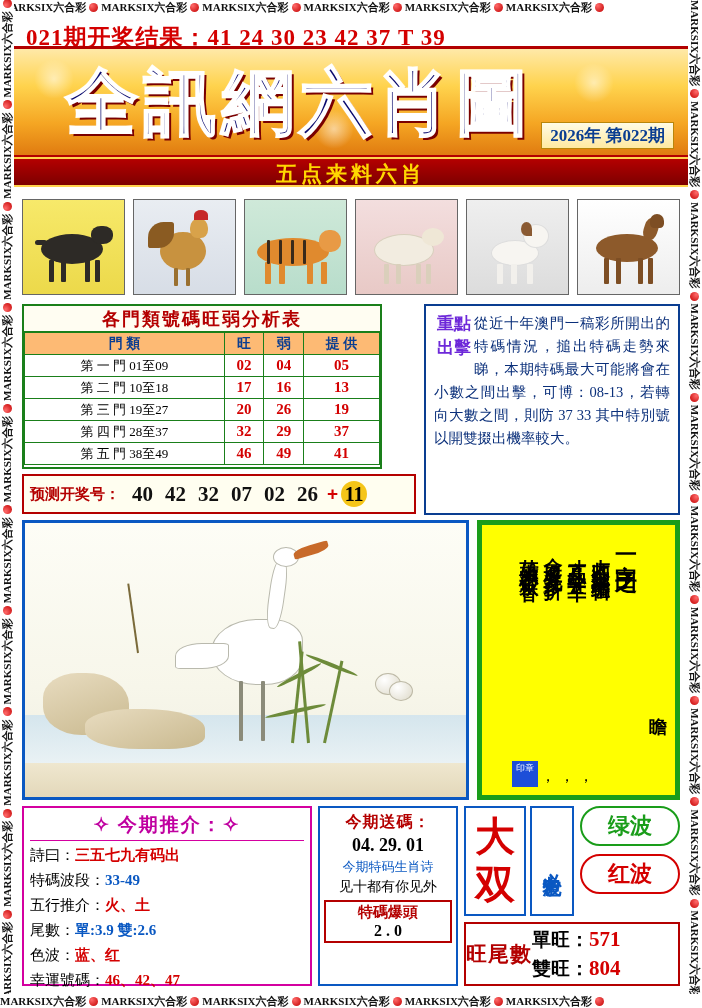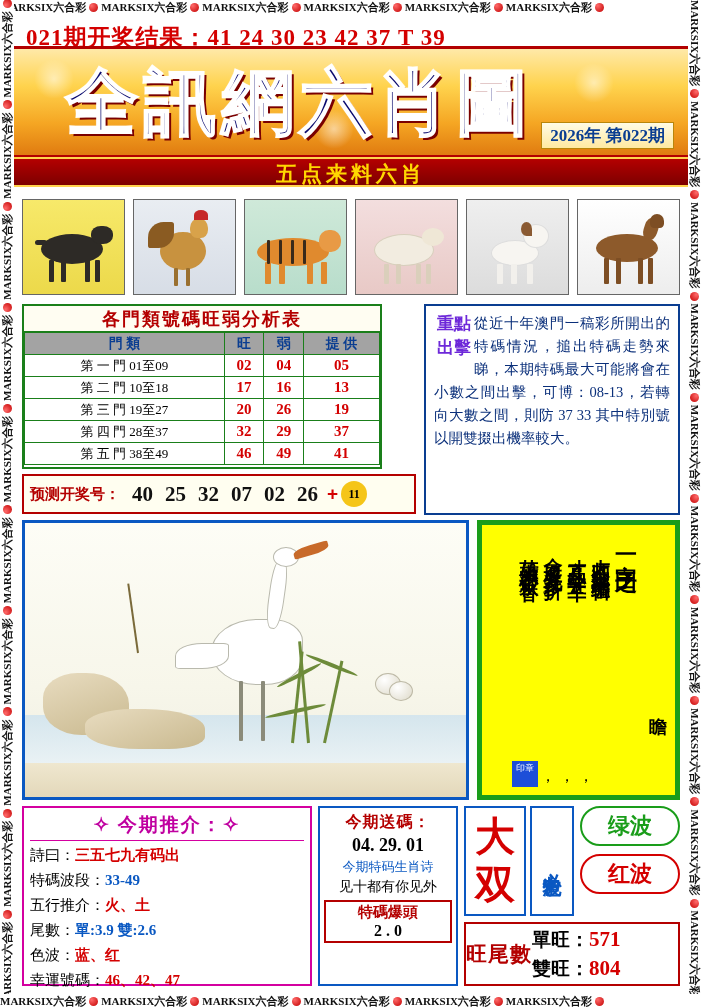--- a/index.html
+++ b/index.html
@@ -142,21 +142,21 @@
   }
   table.an {
     width:100%; border-collapse:collapse;
     font-family:"Liberation Serif", serif;
   }
   table.an th, table.an td {
     border:1px solid #1a7f1a;
     height:22px; text-align:center;
     font-size:14px;
   }
-  table.an th { color:#0a3d91; font-weight:bold; background:#a3a3a3; font-size:14px;}
+  table.an th { color:#0a3d91; font-weight:bold; background:#fdba74; font-size:14px;}
   table.an td.lbl { color:#000; font-size:13px; }
   table.an td.num { color:#d40000; font-weight:bold; font-size:15px; }
 
   
   #note-box {
     position:absolute; left:410px; top:290px; width:256px; height:211px;
     background:#ffffff; border:2px solid #0a3d91;
     padding:6px 8px;
   }
   #note-stamp {
@@ -185,21 +185,21 @@
     white-space:nowrap;
   }
   .pred-num {
     font-family:"Liberation Serif", serif;
     font-size:21px; font-weight:bold; color:#111;
     margin:0 6px;
   }
   .pred-plus { font-size:19px; color:#d40000; font-weight:bold; margin:0 3px; }
   .pred-special {
     display:inline-block; width:26px; height:26px; border-radius:50%;
-    background:#f5c518; color:#000; font-weight:bold; font-size:12px;
+    background:#f5c518; color:#000; font-weight:bold; font-size:20px;
     line-height:26px; text-align:center;
     font-family:"Liberation Serif", serif;
   }
 
   
   #picture-box {
     position:absolute; left:8px; top:506px; width:447px; height:280px;
     background:#fdfcf4; border:3px solid #0a58c2;
     overflow:hidden;
   }
@@ -488,21 +488,21 @@
   </div>
 
   <div id="note-box">
     <div id="note-stamp">重點出擊</div>
     <div id="note-text">從近十年澳門一稿彩所開出的特碼情況，搥出特碼走勢來睇，本期特碼最大可能將會在小數之間出擊，可博：08-13，若轉向大數之間，則防 37 33 其中特別號以開雙掇出機率較大。</div>
   </div>
 
   <div id="pred-box">
     <span id="pred-label">预测开奖号：</span>
     <span class="pred-num">40</span>
-    <span class="pred-num">25</span>
+    <span class="pred-num">42</span>
     <span class="pred-num">32</span>
     <span class="pred-num">07</span>
     <span class="pred-num">02</span>
     <span class="pred-num">26</span>
     <span class="pred-plus">+</span>
     <span class="pred-special">11</span>
   </div>
 
   <div id="picture-box">
     <div id="pic-sky"></div>

